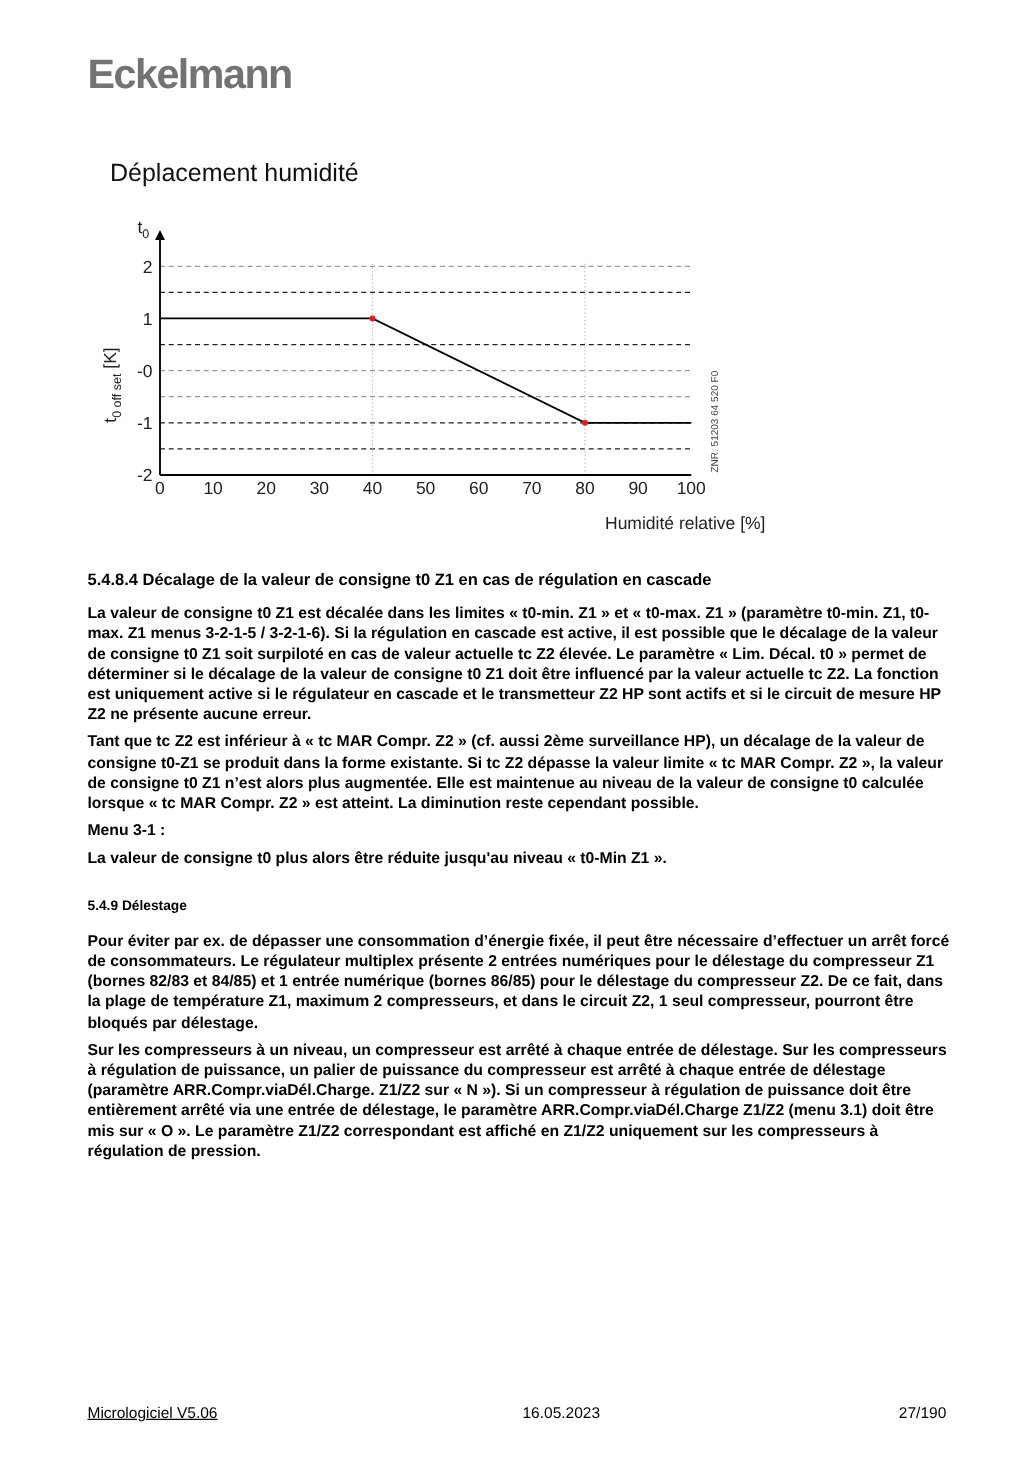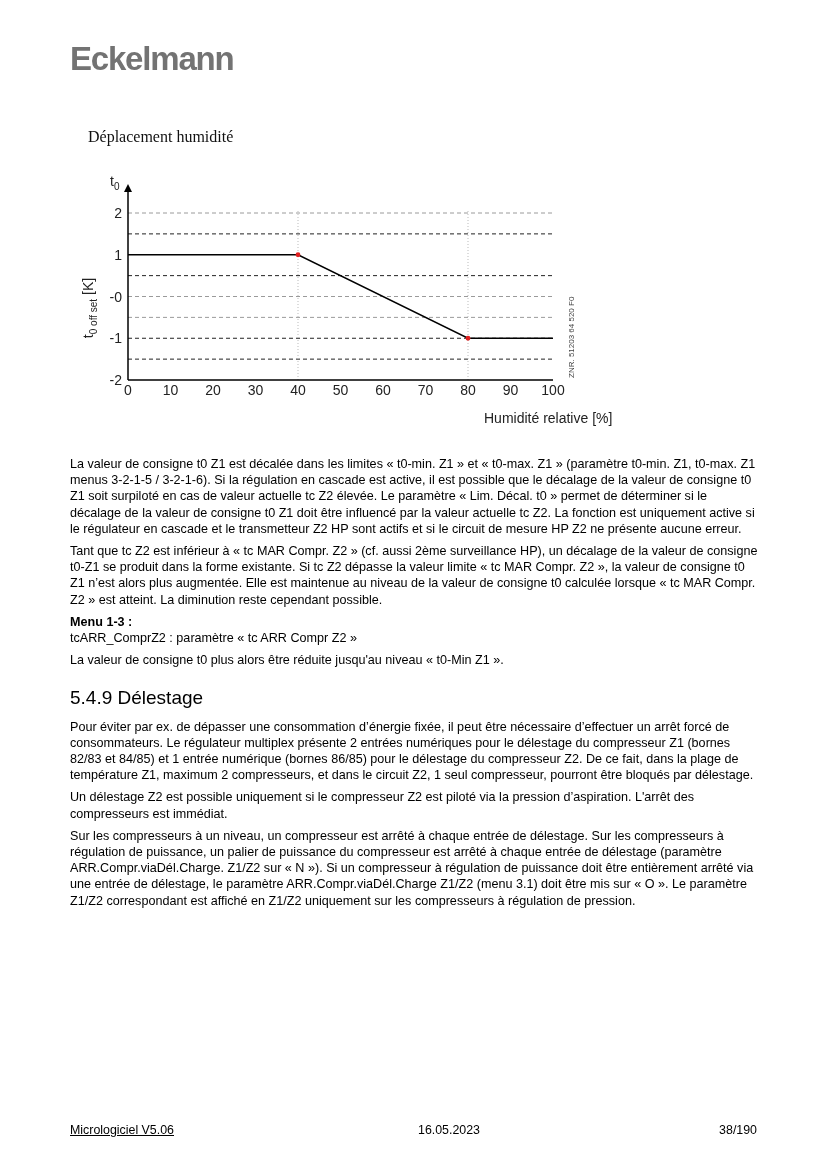--- a/index.html
+++ b/index.html
@@ -1,27 +1,27 @@
 <!DOCTYPE html>
 <html><head>
 <meta charset="utf-8">
 <style>
   html, body { margin: 0; padding: 0; background: #ffffff; }
   body { width: 827px; height: 1169px; position: relative; overflow: hidden;
          font-family: "Liberation Sans", sans-serif; color: #000; }
   .logo { position: absolute; left: 70px; top: 40px; font-size: 33px; font-weight: bold;
           color: #737373; letter-spacing: -1.2px; font-family: "Liberation Sans", sans-serif; }
-  .chart-title { position: absolute; left: 88px; top: 128px; font-size: 16px; color: #111; font-family: Liberation Serif, serif; }
+  .chart-title { position: absolute; left: 88px; top: 128px; font-size: 20px; color: #111; }
   .chart { position: absolute; left: 60px; top: 160px; width: 560px; height: 280px; }
   .chart svg { width: 560px; height: 280px; display: block; }
   .chart text { font-family: "Liberation Sans", sans-serif; }
   .content { position: absolute; left: 70px; top: 456px; width: 690px; font-size: 12.6px; line-height: 16.2px; }
   h3 { font-size: 13.2px; font-weight: bold; margin: 0 0 10px 0; }
-  h2 { font-size: 19px; font-weight: normal; margin: 22px 0 12px 0; }
-  p { margin: 0 0 6px 0; }
+  h2 { font-size: 11px; font-weight: bold; margin: 22px 0 12px 0; }
+  p { margin: 0 0 6px 0; font-weight: bold; }
   .menu-block { margin: 0 0 6px 0; }
   .menu-block .bold { font-weight: bold; }
   .footer { position: absolute; top: 1123px; left: 70px; width: 687px; font-size: 12.4px; }
   .footer span { position: absolute; white-space: nowrap; }
   .footer .left { left: 0; text-decoration: underline; }
   .footer .mid { left: 308px; margin-left: 40px; }
   .footer .right { right: 0; }
 </style>
 </head>
 <body>
@@ -76,31 +76,30 @@
     <g id="labels">
         <text x="424" y="263" font-size="14" fill="#222">Humidité relative [%]</text>
         <text transform="translate(33,148) rotate(-90)" font-size="14" fill="#222" text-anchor="middle"><tspan>t</tspan><tspan font-size="10" dy="4">0 off set</tspan><tspan dy="-4">  [K]</tspan></text>
         <text x="50" y="26" font-size="14" fill="#222"><tspan>t</tspan><tspan font-size="10" dy="4">0</tspan></text>
         <text transform="translate(514,218) rotate(-90)" font-size="8" fill="#444">ZNR. 51203 64 520 F0</text>
       </g>
   </svg>
 </div>
 
 <div class="content">
+  <h3>5.4.8.4  Décalage de la valeur de consigne t0 Z1 en cas de régulation en cascade</h3>
   <p>La valeur de consigne t0 Z1 est décalée dans les limites « t0-min. Z1 » et « t0-max. Z1 » (paramètre t0-min. Z1, t0-max. Z1 menus 3-2-1-5 / 3-2-1-6). Si la régulation en cascade est active, il est possible que le décalage de la valeur de consigne t0 Z1 soit surpiloté en cas de valeur actuelle tc Z2 élevée. Le paramètre « Lim. Décal. t0 » permet de déterminer si le décalage de la valeur de consigne t0 Z1 doit être influencé par la valeur actuelle tc Z2. La fonction est uniquement active si le régulateur en cascade et le transmetteur Z2 HP sont actifs et si le circuit de mesure HP Z2 ne présente aucune erreur.</p>
   <p>Tant que tc Z2 est inférieur à « tc MAR Compr. Z2 » (cf. aussi 2ème surveillance HP), un décalage de la valeur de consigne t0-Z1 se produit dans la forme existante. Si tc Z2 dépasse la valeur limite « tc MAR Compr. Z2 », la valeur de consigne t0 Z1 n’est alors plus augmentée. Elle est maintenue au niveau de la valeur de consigne t0 calculée lorsque « tc MAR Compr. Z2 » est atteint. La diminution reste cependant possible.</p>
   <div class="menu-block">
-    <div class="bold">Menu 1-3 :</div>
-    <div>tcARR_ComprZ2 : paramètre « tc ARR Compr Z2 »</div>
+    <div class="bold">Menu 3-1 :</div>
   </div>
   <p>La valeur de consigne t0 plus alors être réduite jusqu'au niveau « t0-Min Z1 ».</p>
 
   <h2>5.4.9  Délestage</h2>
   <p>Pour éviter par ex. de dépasser une consommation d’énergie fixée, il peut être nécessaire d’effectuer un arrêt forcé de consommateurs. Le régulateur multiplex présente 2 entrées numériques pour le délestage du compresseur Z1 (bornes 82/83 et 84/85) et 1 entrée numérique (bornes 86/85) pour le délestage du compresseur Z2. De ce fait, dans la plage de température Z1, maximum 2 compresseurs, et dans le circuit Z2, 1 seul compresseur, pourront être bloqués par délestage.</p>
-  <p>Un délestage Z2 est possible uniquement si le compresseur Z2 est piloté via la pression d’aspiration. L'arrêt des compresseurs est immédiat.</p>
   <p>Sur les compresseurs à un niveau, un compresseur est arrêté à chaque entrée de délestage. Sur les compresseurs à régulation de puissance, un palier de puissance du compresseur est arrêté à chaque entrée de délestage (paramètre ARR.Compr.viaDél.Charge. Z1/Z2 sur « N »). Si un compresseur à régulation de puissance doit être entièrement arrêté via une entrée de délestage, le paramètre ARR.Compr.viaDél.Charge Z1/Z2 (menu 3.1) doit être mis sur « O ». Le paramètre Z1/Z2 correspondant est affiché en Z1/Z2 uniquement sur les compresseurs à régulation de pression.</p>
 </div>
 
 <div class="footer">
   <span class="left">Micrologiciel V5.06</span>
   <span class="mid">16.05.2023</span>
-  <span class="right">38/190</span>
+  <span class="right">27/190</span>
 </div>
 
 </body></html>

